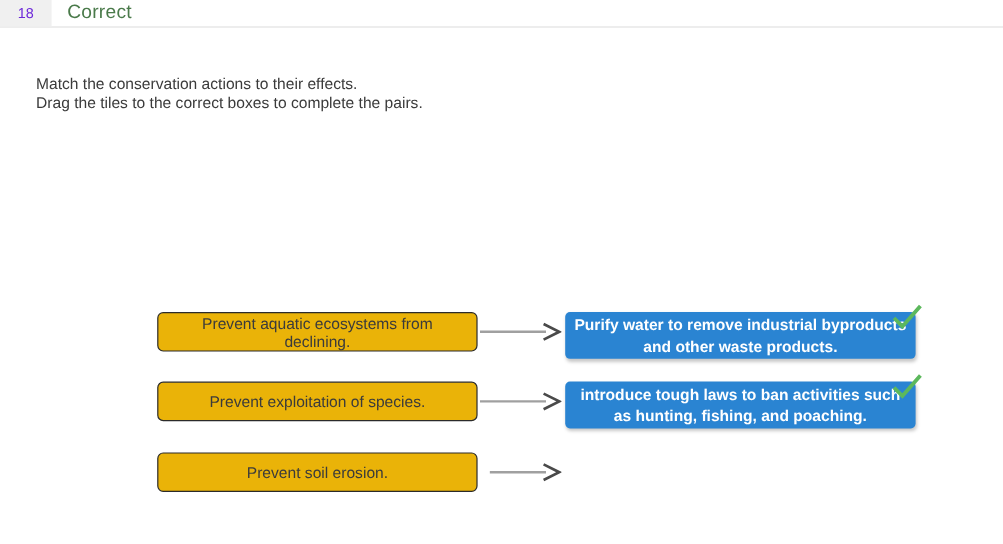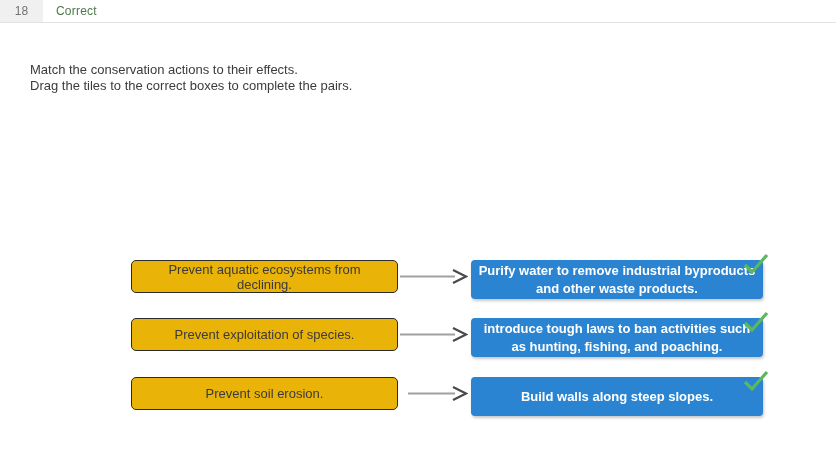--- a/index.html
+++ b/index.html
@@ -30,31 +30,31 @@
     position: absolute;
     left: 0;
     top: 0;
     width: 43px;
     height: 22px;
     background: #f0f0f0;
     display: flex;
     align-items: center;
     justify-content: center;
     font-size: 12px;
-    color: #737373;
+    color: #6d28d9;
     box-sizing: border-box;
   }
   .q-status {
     position: absolute;
     left: 56px;
     top: 0px;
     height: 22px;
     display: flex;
     align-items: center;
-    font-size: 12px;
+    font-size: 16px;
     color: #4a7a4a;
     letter-spacing: 0.2px;
   }
 
   
   .instructions {
     position: absolute;
     left: 30px;
     top: 40px;
     width: 760px;
@@ -195,23 +195,15 @@
   </div>
 
   <div class="match-row row-3">
     <div class="tile-left">Prevent soil erosion.</div>
     <div class="connector" style="left:408px; width:60px;">
       <svg width="60" height="20" viewBox="0 0 60 20">
         <line x1="0" y1="10.5" x2="47" y2="10.5" stroke="#a0a0a0" stroke-width="2"></line>
         <path d="M45 4 L58 10.5 L45 17" fill="none" stroke="#4a4a4a" stroke-width="2.2" stroke-linejoin="miter"></path>
       </svg>
     </div>
-    <div class="tile-right one-line">
-      <span>Build walls along steep slopes.</span>
-      <span class="check-icon">
-        <svg width="30" height="28" viewBox="0 0 30 28">
-          <path d="M4 14 L11 21 L26 4" fill="none" stroke="#5cb85c" stroke-width="3.2" stroke-linecap="butt" stroke-linejoin="miter"></path>
-        </svg>
-      </span>
-    </div>
   </div>
 
 </div>
 
 </body></html>

